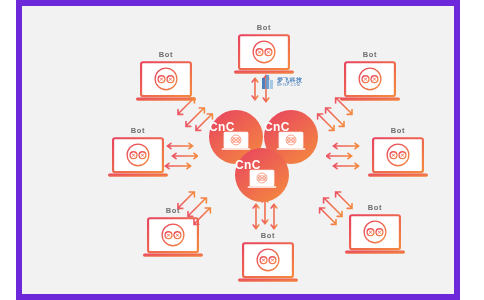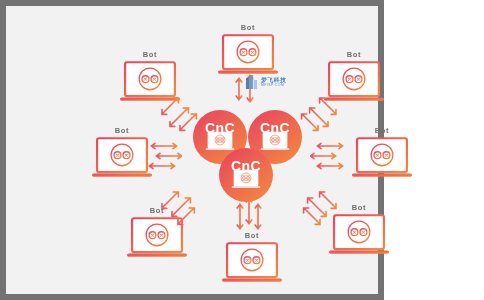--- a/index.html
+++ b/index.html
@@ -2,42 +2,42 @@
 <html><head>
 <meta charset="utf-8">
 <style>
   html,body{margin:0;padding:0;}
   body{
     width:484px;height:300px;overflow:hidden;
     background:#ffffff;
     font-family:"Liberation Sans", sans-serif;
   }
   #canvas{
-    position:absolute;left:0;top:0;width:384px;height:300px;
+    position:absolute;left:16px;top:0;width:444px;height:300px;
     background:#f2f2f2;
-    border:6px solid #737373;
+    border:6px solid #6d28d9;
     box-sizing:border-box;
   }
   .node{position:absolute;}
   .node-label{
     position:absolute;
     width:100%;
     text-align:center;
     top:0;left:0;
     font-size:7.5px;
     font-weight:bold;
     color:#6f6f6f;
     letter-spacing:.6px;
     font-family:"Liberation Sans", sans-serif;
   }
   .laptop{position:absolute;left:0;top:11px;}
   .cnc{position:absolute;}
   .cnc-label{
-    position:absolute;width:100%;text-align:center;
-    font-size:14px;font-weight:bold;color:#ffffff;
+    position:absolute;width:100%;
+    font-size:12px;font-weight:bold;color:#ffffff;
     letter-spacing:.4px;
     font-family:"Liberation Sans", sans-serif;
   }
   .arrows{position:absolute;}
   .wm{position:absolute;}
   .wm-txt{
     font-size:6px;color:#2f6fb5;font-weight:bold;
     font-family:"Liberation Sans", sans-serif;
     line-height:6px;letter-spacing:.3px;white-space:nowrap;
   }

